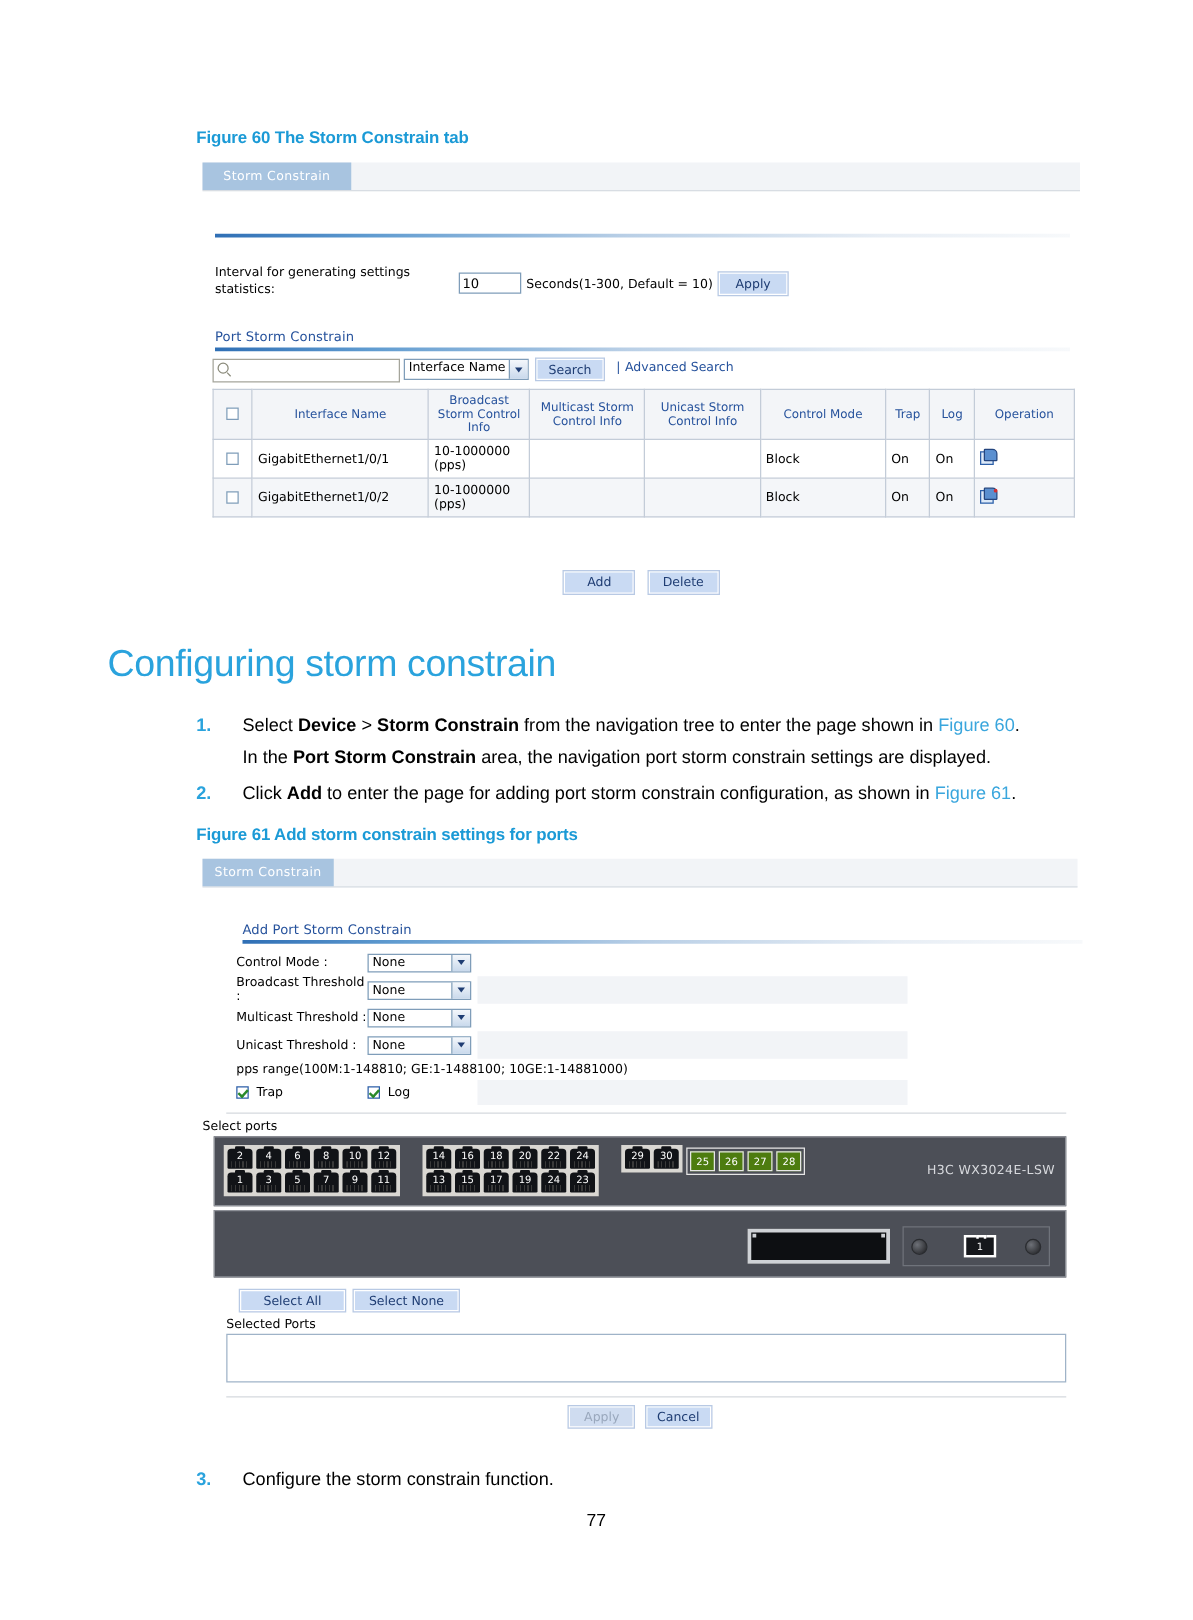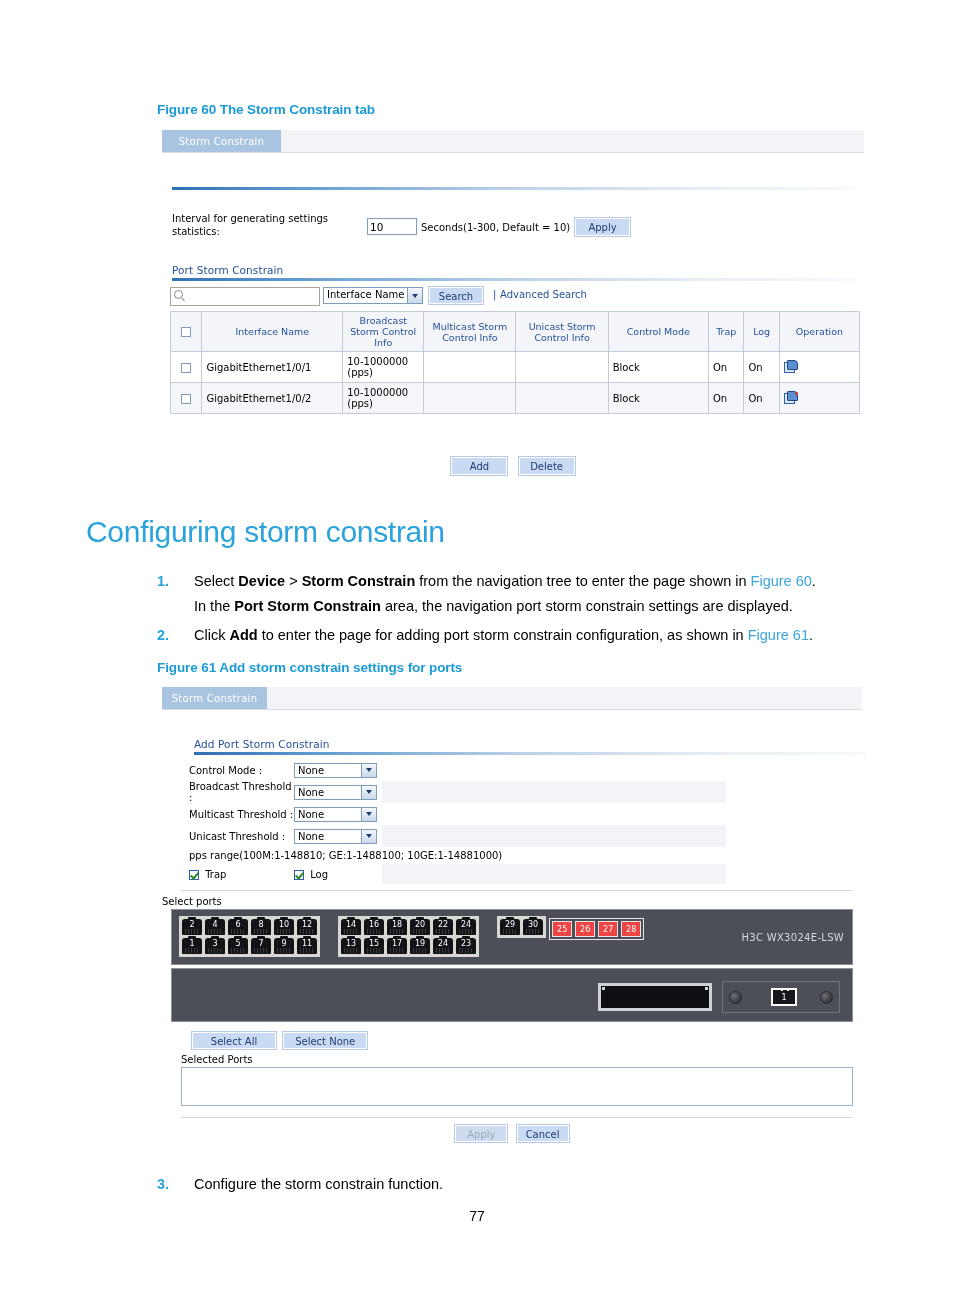--- a/index.html
+++ b/index.html
@@ -151,21 +151,21 @@
   }
   .port:before{
     content:"";position:absolute;left:6px;top:-2px;width:8px;height:3px;
     background:#111317;border-radius:1px;
   }
   .port:after{
     content:"";position:absolute;left:3px;bottom:1px;right:3px;height:5px;
     background:repeating-linear-gradient(to right,#3a3a3a 0 1px,#111317 1px 3px);
   }
   .port.flat{
-    border-radius:0;border:1px solid #e6e6e6;background:#ef4444;
+    border-radius:0;border:1px solid #e6e6e6;background:#4d7c0f;
     align-items:center;padding-top:0;
   }
   .port.flat:before{display:none;}
   .port.flat:after{display:none;}
   .devname{
     position:absolute;right:8px;top:50%;transform:translateY(-50%);
     color:#d7d9dd;font-size:10px;letter-spacing:.3px;
   }
   .devpanel2{
     background:#4c4f57;border:1px solid #8d9097;position:relative;

